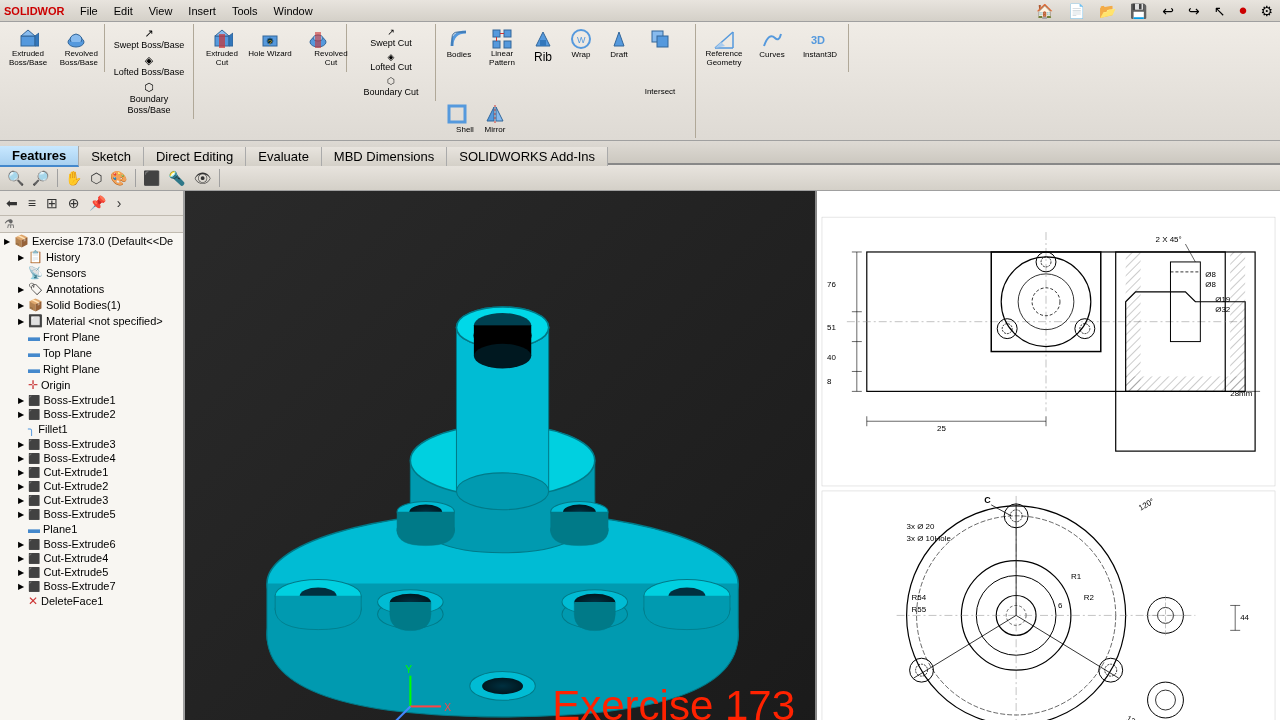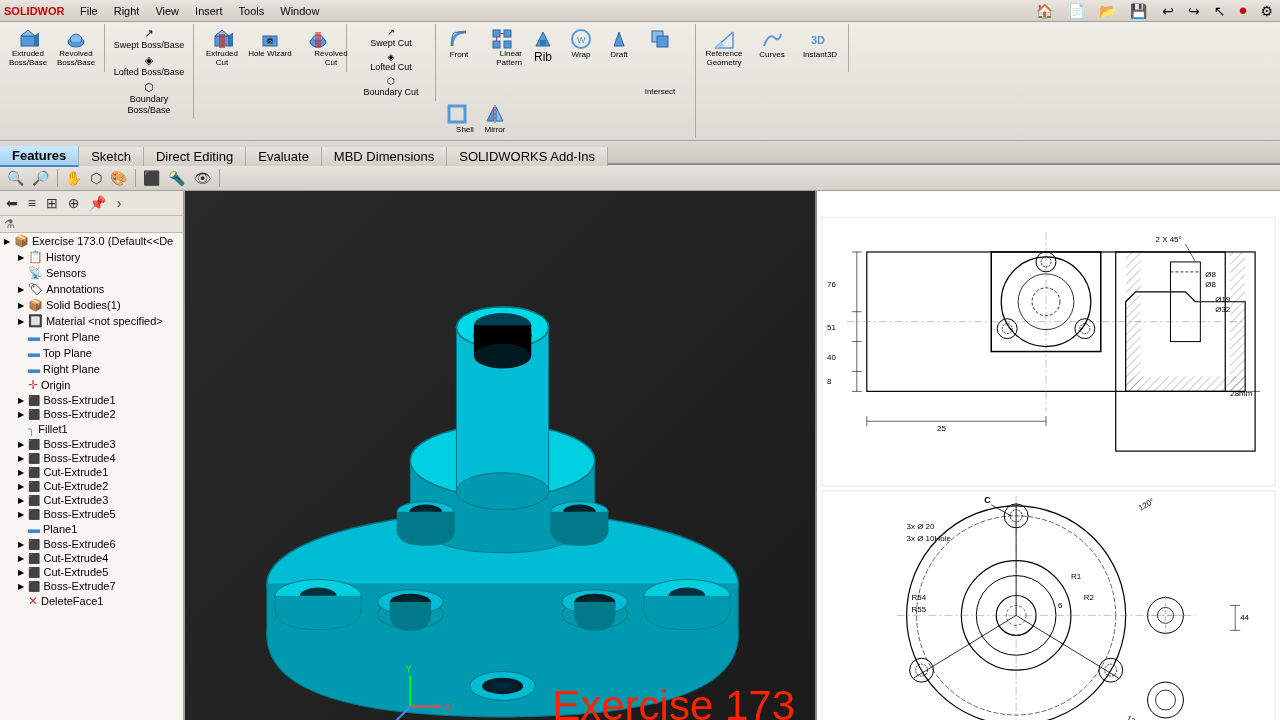--- a/index.html
+++ b/index.html
@@ -123,21 +123,21 @@
 </head>
 <body>
 
 <div id="menubar">
   <span style="color:#cc0000;font-weight:bold;font-size:11px;margin-right:4px;">
     <svg width="60" height="16" viewBox="0 0 60 16">
       <text x="0" y="13" font-size="11" font-weight="bold" fill="#cc0000">SOLIDWORKS</text>
     </svg>
   </span>
   <span class="menu-item">File</span>
-  <span class="menu-item">Right</span>
+  <span class="menu-item">Edit</span>
   <span class="menu-item">View</span>
   <span class="menu-item">Insert</span>
   <span class="menu-item">Tools</span>
   <span class="menu-item">Window</span>
   <div style="flex:1"></div>
 
   <span style="font-size:14px;cursor:pointer;padding:1px 3px;">🏠</span>
   <span style="font-size:14px;cursor:pointer;padding:1px 3px;">📄</span>
   <span style="font-size:14px;cursor:pointer;padding:1px 3px;">📂</span>
   <span style="font-size:14px;cursor:pointer;padding:1px 3px;">💾</span>
@@ -159,21 +159,21 @@
       </svg>
       <span style="font-size:8px;line-height:1.1;">Extruded
 Boss/Base</span>
     </div>
     <div class="tb-btn">
       <svg class="tb-icon-svg" viewBox="0 0 22 22">
         <ellipse cx="11" cy="14" rx="8" ry="5" fill="#5599dd" stroke="#336699" stroke-width="1"></ellipse>
         <ellipse cx="11" cy="10" rx="5" ry="3" fill="#88bbee" stroke="#336699" stroke-width="1"></ellipse>
         <path d="M6 14 Q3 8 11 6 Q19 8 16 14" fill="#88bbee" stroke="#336699" stroke-width="1"></path>
       </svg>
-      <span style="font-size:8px;line-height:1.1;">Revolved
+      <span style="font-size:8px;line-height:1.1;text-align:right;">Revolved
 Boss/Base</span>
     </div>
   </div>
 
   <div class="toolbar-group" style="flex-direction:column;gap:1px;">
     <div class="tb-btn-sm">
       <span style="font-size:11px;">↗</span>
       <span>Swept Boss/Base</span>
     </div>
     <div class="tb-btn-sm">
@@ -231,23 +231,23 @@
         <span>Boundary Cut</span>
     </div>
   </div>
 
   <div class="toolbar-group" style="gap:2px;flex-wrap:wrap;max-width:260px;">
     <div class="tb-btn" style="width:38px;">
       <svg class="tb-icon-svg" viewBox="0 0 22 22">
         <path d="M4 18 Q4 4 18 4" stroke="#5599dd" stroke-width="3" fill="none"></path>
         <path d="M4 18 L4 10 Q4 4 10 4 L18 4" stroke="#336699" stroke-width="1" fill="none"></path>
       </svg>
-      <span style="font-size:8px;">Front</span>
-    </div>
-    <div class="tb-btn" style="width:44px;text-align:right;">
+      <span style="font-size:8px;">Bodies</span>
+    </div>
+    <div class="tb-btn" style="width:44px;">
       <svg class="tb-icon-svg" viewBox="0 0 22 22">
         <rect x="2" y="2" width="7" height="7" fill="#5599dd" stroke="#336699"></rect>
         <rect x="13" y="2" width="7" height="7" fill="#5599dd" stroke="#336699"></rect>
         <rect x="2" y="13" width="7" height="7" fill="#5599dd" stroke="#336699"></rect>
         <rect x="13" y="13" width="7" height="7" fill="#5599dd" stroke="#336699"></rect>
         <line x1="9" y1="5.5" x2="13" y2="5.5" stroke="#cc3333" stroke-width="1" marker-end="url(#arr)"></line>
         <line x1="5.5" y1="9" x2="5.5" y2="13" stroke="#cc3333" stroke-width="1"></line>
       </svg>
       <span style="font-size:8px;line-height:1.1;">Linear
 Pattern</span>

